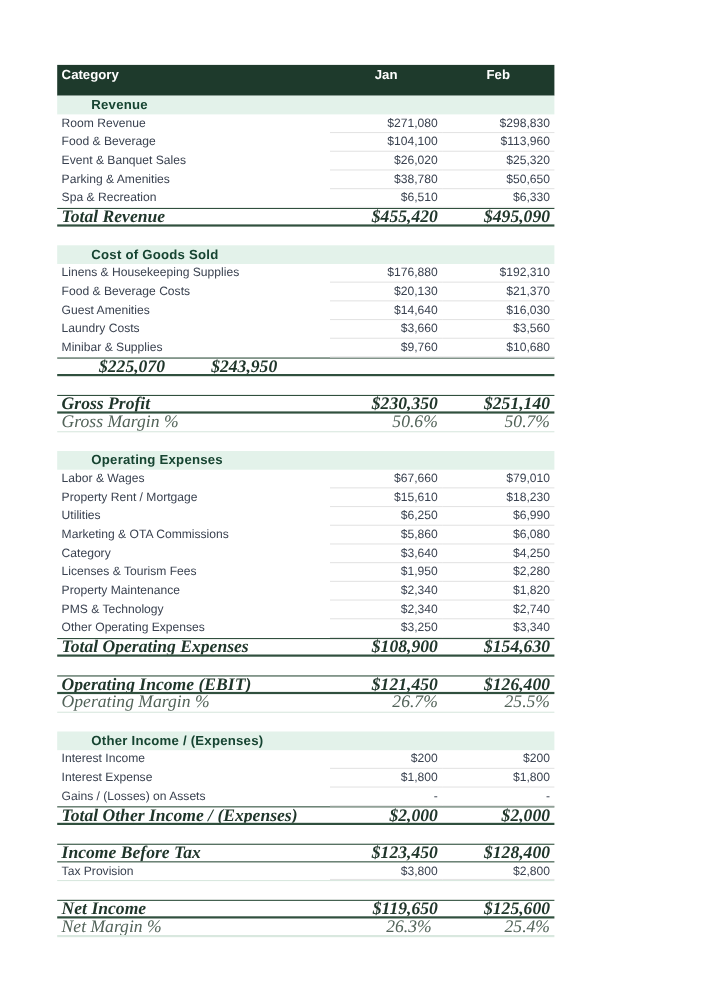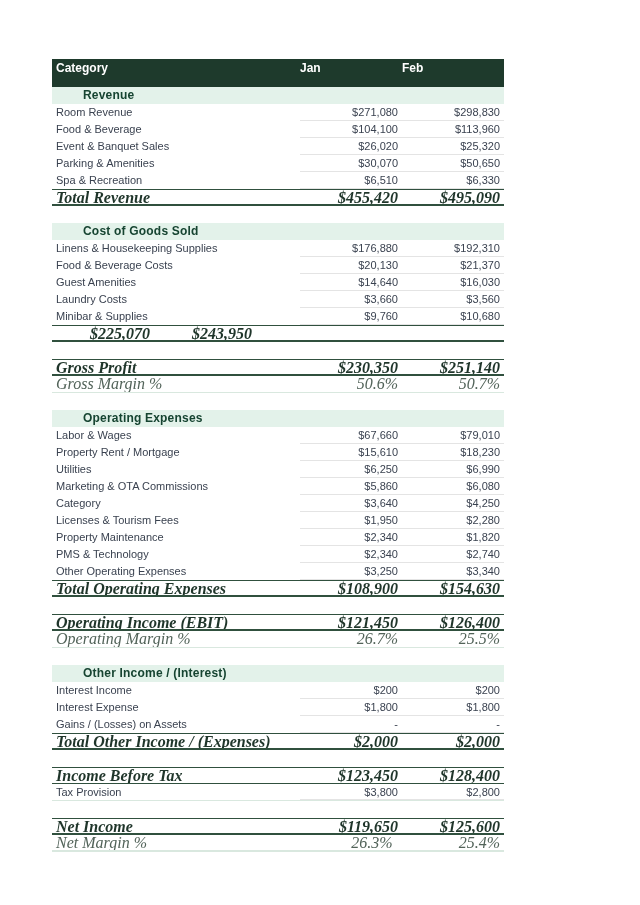--- a/index.html
+++ b/index.html
@@ -10,21 +10,21 @@
     -webkit-font-smoothing:antialiased;
   }
   .sheet{position:absolute;left:52px;top:59px;width:452px;}
   .cell{box-sizing:border-box;overflow:hidden;white-space:nowrap;}
 
   
   .hdr{display:flex;height:28px;line-height:18px;
     background:var(--header-bg);color:var(--header-text);
     font-weight:bold;font-size:12px;}
   .hdr .c-label{width:248px;padding-left:4px;}
-  .hdr .c-num{width:102px;}
+  .hdr .c-num{width:102px;text-align:center;}
 
   
   .row{display:flex;height:17px;line-height:16px;box-sizing:border-box;
     font-size:11px;color:var(--body-text);}
   .row .label{width:248px;padding-left:4px;}
   .row .num{width:102px;text-align:right;padding-right:4px;box-sizing:border-box;}
 
   .row.section{background:var(--section-bg);color:var(--section-text);
     font-weight:bold;font-size:12px;letter-spacing:.2px;padding-left:27px;}
 
@@ -70,21 +70,21 @@
         <div class="cell num">$104,100</div>
         <div class="cell num">$113,960</div>
       </div>
       <div class="row data">
         <div class="cell label">Event &amp; Banquet Sales</div>
         <div class="cell num">$26,020</div>
         <div class="cell num">$25,320</div>
       </div>
       <div class="row data">
         <div class="cell label">Parking &amp; Amenities</div>
-        <div class="cell num">$30,070</div>
+        <div class="cell num">$38,780</div>
         <div class="cell num">$50,650</div>
       </div>
       <div class="row data">
         <div class="cell label">Spa &amp; Recreation</div>
         <div class="cell num">$6,510</div>
         <div class="cell num">$6,330</div>
       </div>
       <div class="row total">
         <div class="cell label">Total Revenue</div>
         <div class="cell num">$455,420</div>
@@ -198,21 +198,21 @@
         <div class="cell num">$121,450</div>
         <div class="cell num">$126,400</div>
       </div>
       <div class="row margin">
         <div class="cell label">Operating Margin %</div>
         <div class="cell num">26.7%</div>
         <div class="cell num">25.5%</div>
       </div>
       <div class="row spacer"></div>
       <div class="row section">
-        <div class="cell label">Other Income / (Interest)</div>
+        <div class="cell label">Other Income / (Expenses)</div>
         <div class="cell num"></div>
         <div class="cell num"></div>
       </div>
       <div class="row data">
         <div class="cell label">Interest Income</div>
         <div class="cell num">$200</div>
         <div class="cell num">$200</div>
       </div>
       <div class="row data">
         <div class="cell label">Interest Expense</div>

